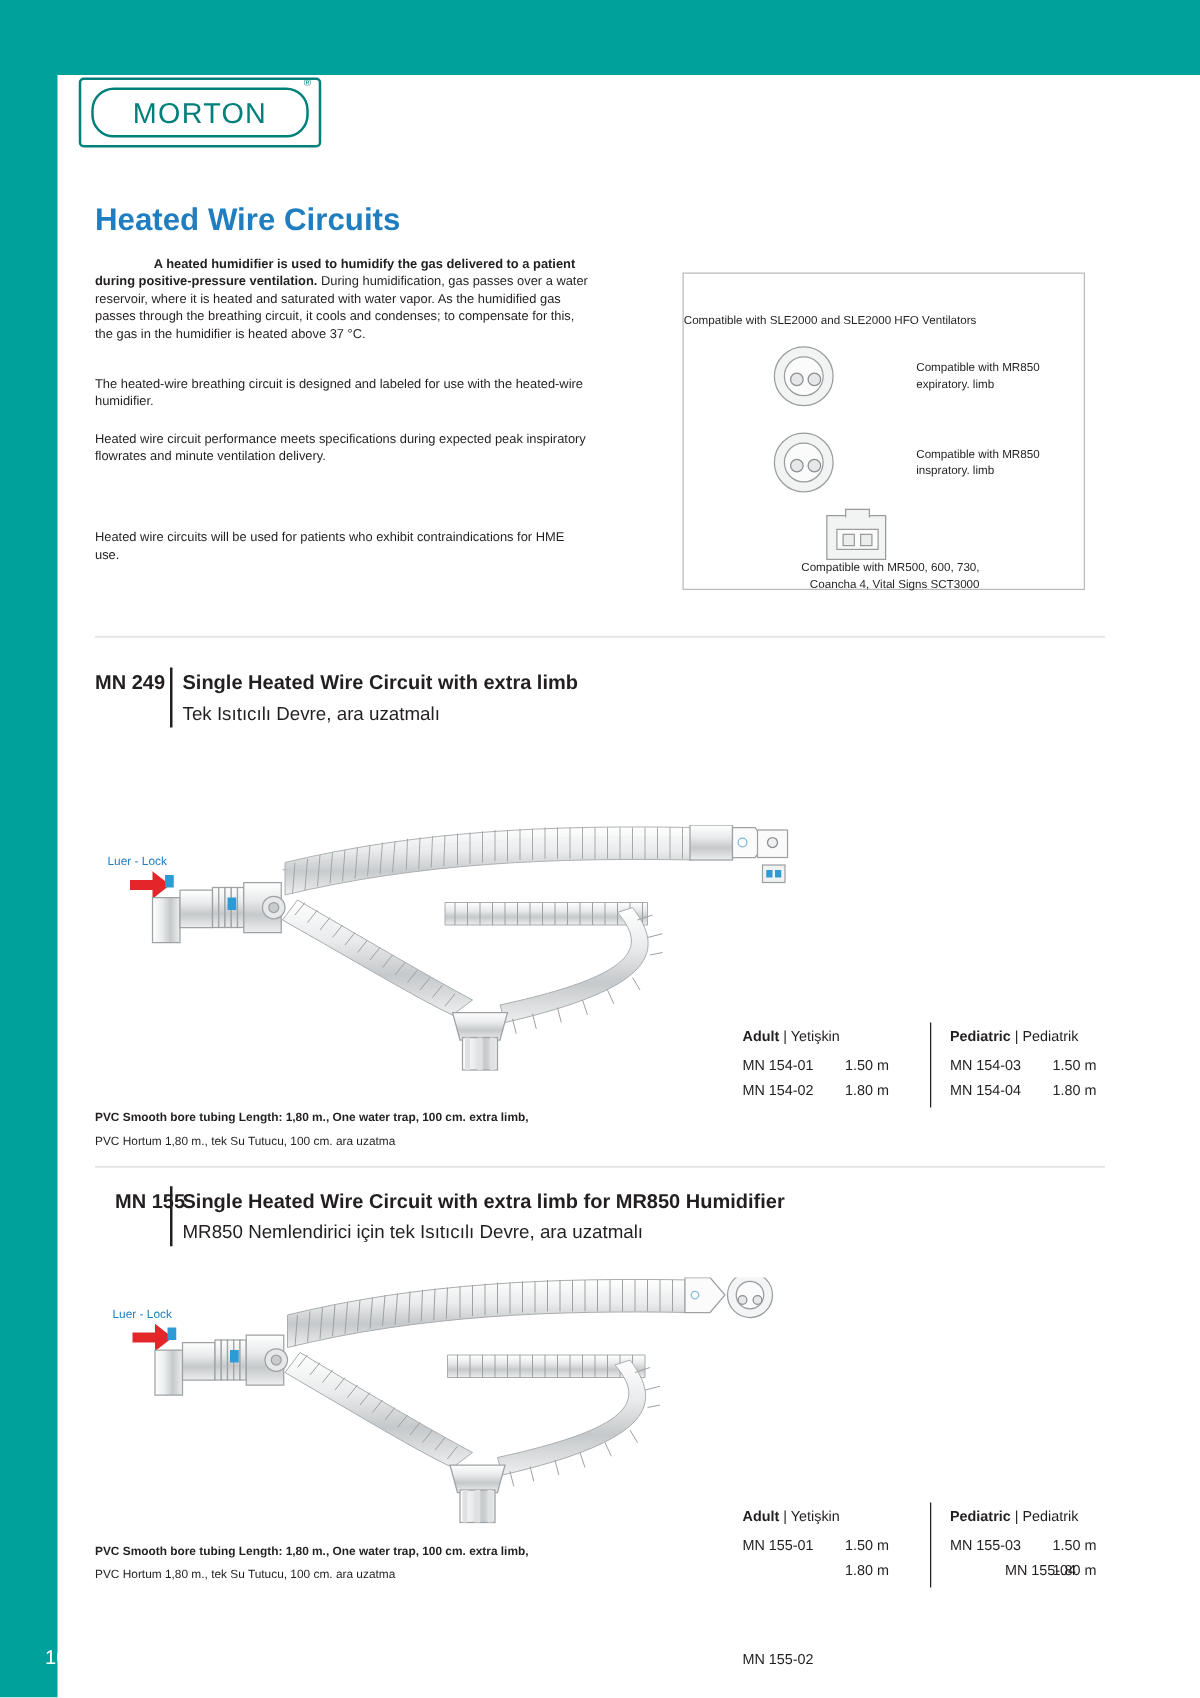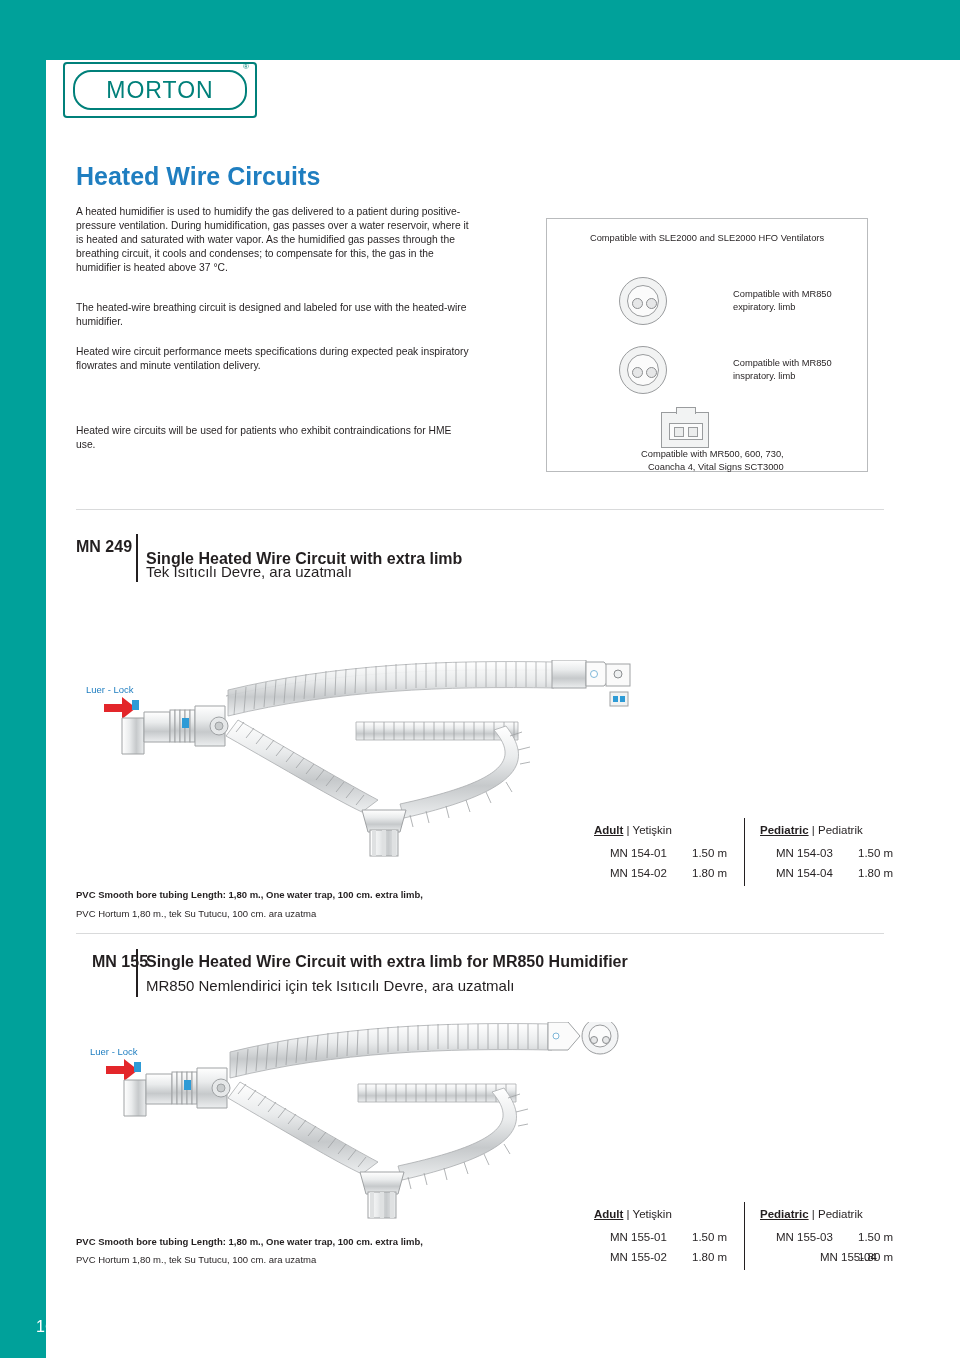--- a/index.html
+++ b/index.html
@@ -31,29 +31,29 @@
     position:absolute;left:76px;top:162px;font-size:25px;font-weight:bold;
     color:#1f7ec0;letter-spacing:0px;
   }
 
   
   .para{position:absolute;font-size:10.3px;line-height:14px;color:#231f20;width:395px;}
   .p1{left:76px;top:205px;}
   .p2{left:76px;top:301px;}
   .p3{left:76px;top:345px;}
   .p4{left:76px;top:391px;margin-top:33px;}
-  .b{font-weight:normal;}
+  .b{font-weight:bold;margin-left:47px;}
 
   
   .compat-panel{
     position:absolute;left:546px;top:218px;width:320px;height:252px;
     border:1px solid #b9bbbd;background:#fff;
   }
   .compat-title{
-    position:absolute;left:0;top:14px;width:320px;text-align:center;
+    position:absolute;left:0;top:32px;width:320px;
     font-size:9.3px;color:#231f20;
   }
   .compat-row{position:absolute;display:flex;align-items:center;}
   .compat-label{font-size:9.3px;color:#231f20;line-height:13px;}
 
   .conn-circle{
     width:46px;height:46px;border-radius:50%;
     border:1.4px solid #9a9c9e;background:#f2f3f3;position:relative;
   }
   .conn-circle:after{
@@ -89,22 +89,22 @@
   .code{position:absolute;font-size:16px;font-weight:bold;color:#231f20;}
   .prod-bar{position:absolute;width:1.6px;background:#231f20;}
   .prod-en{position:absolute;font-size:16px;font-weight:bold;color:#231f20;}
   .prod-tr{position:absolute;font-size:15px;color:#231f20;}
 
   .luer{position:absolute;font-size:9.5px;color:#1f7ec0;}
   .desc-en{position:absolute;font-size:9.5px;font-weight:bold;color:#231f20;}
   .desc-tr{position:absolute;font-size:9.5px;color:#231f20;}
 
   .sizehdr{position:absolute;font-size:11.5px;color:#231f20;}
-  .sizehdr .bb{font-weight:bold;text-decoration:underline;}
-  .sizerow{position:absolute;font-size:11.5px;color:#231f20;margin-left:16px;}
+  .sizehdr .bb{font-weight:bold;}
+  .sizerow{position:absolute;font-size:11.5px;color:#231f20;}
   .vrule{position:absolute;width:1px;background:#231f20;}
 
   .pageno{position:absolute;left:36px;top:1318px;font-size:16px;color:#ffffff;}
 
   
   .illus{position:absolute;}
   .illus svg{display:block;}
 </style>
 </head>
 <body>
@@ -156,21 +156,21 @@
     </div>
     <div class="compat-label" style="margin-left:54px;white-space:pre-line;text-align:right;">Compatible with  MR500, 600, 730,
 Coancha 4, Vital Signs SCT3000</div>
   </div>
 </div>
 
 <div class="hr" style="top:509px;"></div>
 
 <div class="code" style="left:76px;top:538px;">MN 249</div>
 <div class="prod-bar" style="left:136px;top:534px;height:48px;"></div>
-<div class="prod-en" style="left:146px;top:538px;margin-top:12px;">Single Heated Wire Circuit with extra limb</div>
+<div class="prod-en" style="left:146px;top:538px;">Single Heated Wire Circuit with extra limb</div>
 <div class="prod-tr" style="left:146px;top:563px;">Tek Isıtıcılı Devre, ara uzatmalı</div>
 
 <div class="luer" style="left:86px;top:684px;">Luer - Lock</div>
 
 <div class="illus" style="left:86px;top:660px;">
 <svg width="560" height="220" viewBox="0 0 560 220">
   <defs>
     <linearGradient id="tubeG" x1="0" y1="0" x2="0" y2="1">
       <stop offset="0%" stop-color="#ffffff"></stop>
           <stop offset="35%" stop-color="#e9ebec"></stop>
@@ -488,21 +488,21 @@
 </div>
 <div class="vrule" style="left:744px;top:1202px;height:68px;"></div>
 <div class="sizehdr" style="left:760px;top:1208px;">
   <span class="bb">Pediatric</span>
   <span>|</span>
   <span>Pediatrik</span>
 </div>
 
 <div class="sizerow" style="left:594px;top:1231px;">MN 155-01</div>
 <div class="sizerow" style="left:676px;top:1231px;">1.50 m</div>
-<div class="sizerow" style="left:594px;top:1251px;">MN 155-02</div>
+<div class="sizerow" style="left:594px;top:1322px;">MN 155-02</div>
 <div class="sizerow" style="left:676px;top:1251px;">1.80 m</div>
 
 <div class="sizerow" style="left:760px;top:1231px;">MN 155-03</div>
 <div class="sizerow" style="left:842px;top:1231px;">1.50 m</div>
 <div class="sizerow" style="left:804px;top:1251px;">MN 155-04</div>
 <div class="sizerow" style="left:842px;top:1251px;">1.80 m</div>
 
 <div class="desc-en" style="left:76px;top:1236px;">PVC Smooth bore tubing Length: 1,80 m., One water trap, 100 cm. extra limb,</div>
 <div class="desc-tr" style="left:76px;top:1254px;">PVC Hortum 1,80 m., tek Su Tutucu, 100 cm. ara uzatma</div>
 

